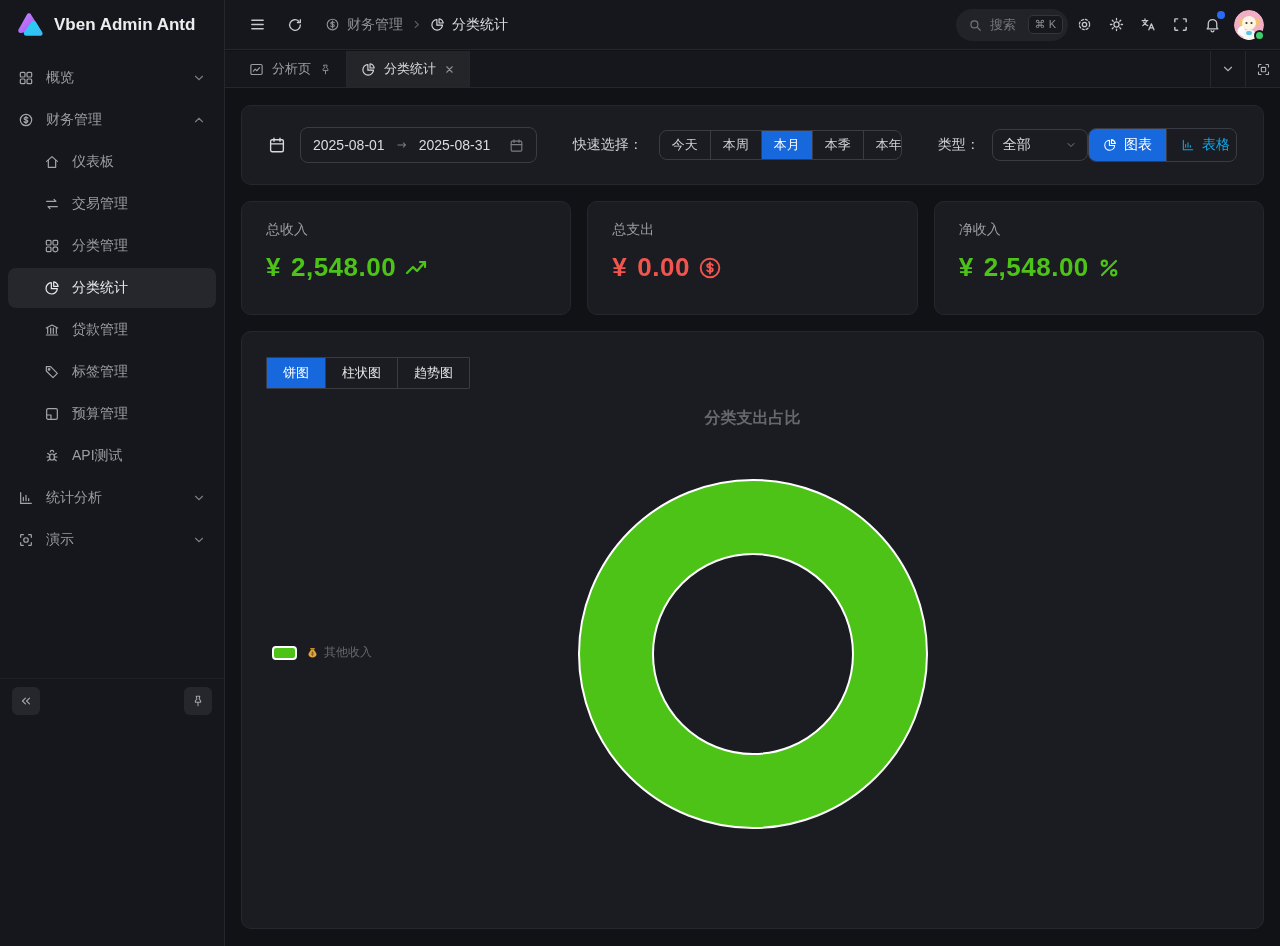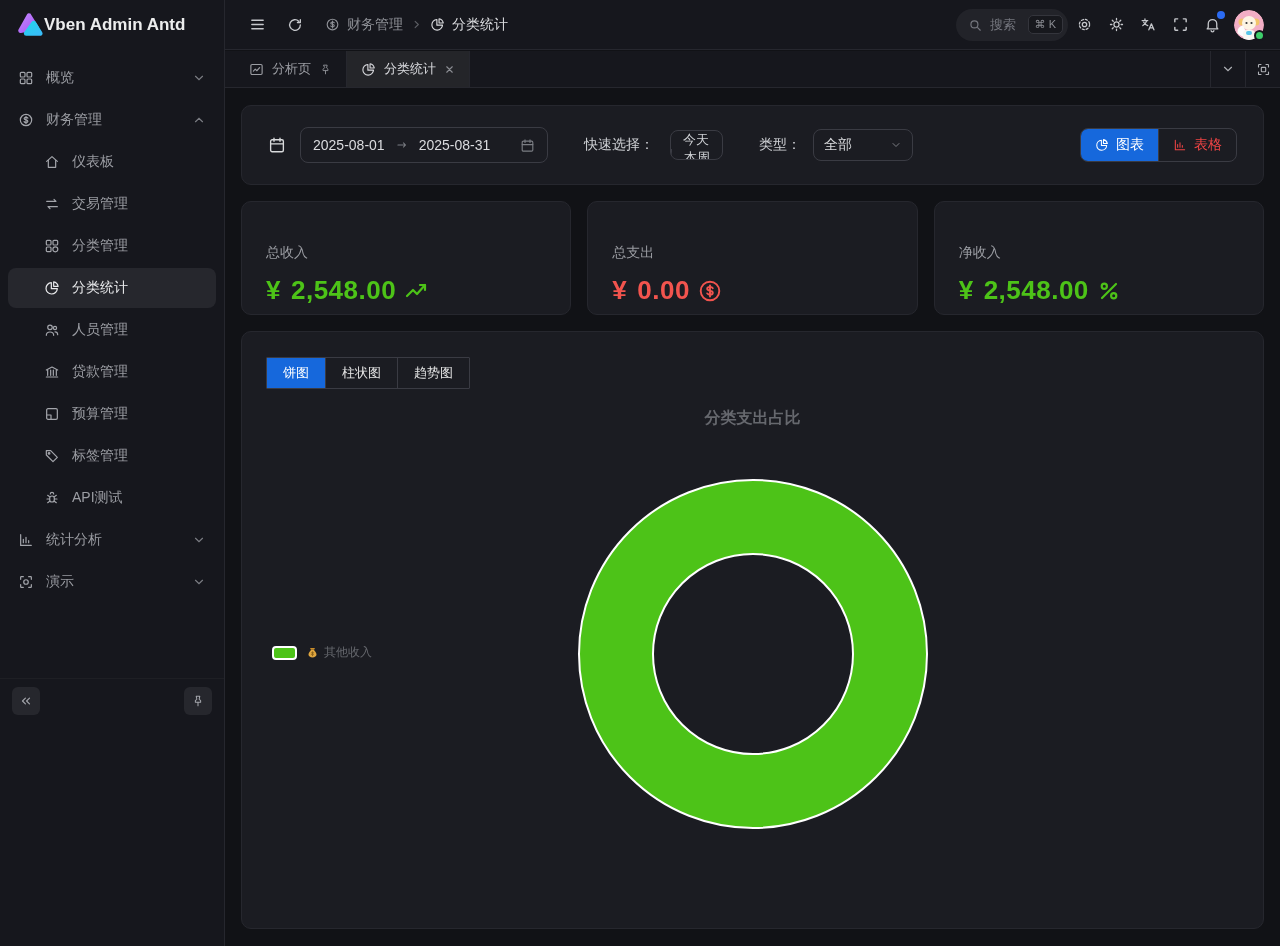--- a/index.html
+++ b/index.html
@@ -23,21 +23,21 @@
     font-family:"Liberation Sans","DejaVu Sans",sans-serif;
     color:var(--txt);
     overflow:hidden;
     position:relative;
   }
   svg{display:block;}
   .ic{flex:none;}
 
   
   .sidebar{position:absolute;left:0;top:0;width:225px;height:946px;background:var(--bg-panel);border-right:1px solid var(--border);}
-  .logo-row{height:50px;display:flex;align-items:center;padding:0 14px;}
+  .logo-row{height:50px;display:flex;align-items:center;gap:10px;padding:0 14px;}
   .logo-title{font-size:17px;font-weight:700;color:#eceded;white-space:nowrap;}
   .menu{padding-top:6px;}
   .mi{height:40px;margin:2px 8px;border-radius:8px;display:flex;align-items:center;gap:12px;padding:0 10px;color:var(--txt-mut);font-size:14px;cursor:pointer;}
   .mi .micon{color:#a3a5ab;}
   .mi.child{padding-left:36px;}
   .mi.active{background:var(--bg-hover);color:#e9eaec;}
   .mi.active .micon{color:#e9eaec;}
   .mi .chev{margin-left:auto;color:#7b7d83;}
   .sidebar-footer{position:absolute;top:678px;left:0;width:100%;border-top:1px solid #1e1f24;padding:8px 12px 0 12px;display:flex;justify-content:space-between;}
   .sq-btn{width:28px;height:28px;border-radius:6px;background:var(--bg-hover);color:#a3a5ab;display:flex;align-items:center;justify-content:center;cursor:pointer;}
@@ -71,33 +71,33 @@
   
   .content{position:absolute;left:225px;top:89px;width:1055px;height:706px;padding:16px;background:var(--bg-page);}
   .card{background:var(--bg-card);border:1px solid var(--border);border-radius:10px;}
 
   .filter-card{height:80px;display:flex;align-items:center;padding:0 26px;margin-bottom:16px;}
   .cal-lead{color:#d9dadc;margin-right:14px;}
   .range{height:36px;width:248px;border:1px solid var(--border-ctl);border-radius:8px;display:flex;align-items:center;padding:0 12px;gap:10px;font-size:14px;color:#dadbde;cursor:text;}
   .range .sep{color:#7b7d83;}
   .range .suffix{margin-left:auto;color:#7b7d83;}
   .flabel{color:#cfd1d5;font-size:14px;margin-left:36px;white-space:nowrap;}
-  .seg{display:flex;border:1px solid var(--border-ctl);border-radius:8px;overflow:hidden;height:30px;margin-left:16px;flex-direction:column;}
+  .seg{display:flex;border:1px solid var(--border-ctl);border-radius:8px;overflow:hidden;height:30px;margin-left:16px;}
   .seg-btn{padding:0 12px;display:flex;align-items:center;font-size:13px;color:#cfd1d5;border-left:1px solid var(--border-ctl);cursor:pointer;white-space:nowrap;}
   .seg-btn:first-child{border-left:none;}
   .seg-btn.active{background:var(--primary);color:#fff;}
   .select{height:32px;width:100px;border:1px solid var(--border-ctl);border-radius:8px;display:flex;align-items:center;justify-content:space-between;padding:0 10px;font-size:14px;color:#dadbde;margin-left:12px;cursor:pointer;}
   .select .chev{color:#7b7d83;}
   .viewtoggle{display:flex;border:1px solid var(--border-ctl);border-radius:8px;overflow:hidden;height:34px;margin-left:auto;}
-  .vt-btn{padding:0 14px;display:flex;gap:7px;align-items:center;font-size:14px;color:#ef4444;cursor:pointer;white-space:nowrap;}
+  .vt-btn{padding:0 14px;display:flex;gap:7px;align-items:center;font-size:14px;color:#0ea5e9;cursor:pointer;white-space:nowrap;}
   .vt-btn + .vt-btn{border-left:1px solid var(--border-ctl);}
   .vt-btn.active{background:var(--primary);color:#fff;}
 
   .stats{display:flex;gap:16px;margin-bottom:16px;}
-  .stat-card{flex:1;height:114px;padding:42px 24px;}
+  .stat-card{flex:1;height:114px;padding:19px 24px;}
   .stat-label{color:var(--txt-mut);font-size:14px;margin-bottom:13px;}
   .stat-value{font-size:26px;font-weight:700;display:flex;align-items:center;gap:8px;letter-spacing:.5px;}
   .stat-value.green{color:var(--green);}
   .stat-value.red{color:var(--red);}
   .stat-value .cur{margin-right:2px;}
 
   .chart-card{position:relative;height:598px;}
   .chart-tabs{position:absolute;top:25px;left:24px;display:flex;border:1px solid var(--border-ctl);border-radius:1px;overflow:hidden;height:32px;}
   .ct-btn{padding:0 16px;display:flex;align-items:center;font-size:13px;color:#e5e5e5;border-left:1px solid var(--border-ctl);cursor:pointer;white-space:nowrap;}
   .ct-btn:first-child{border-left:none;}
@@ -199,60 +199,49 @@
     <div class="mi child active">
       <span class="micon">
         <svg width="16" height="16" viewBox="0 0 24 24" fill="none" stroke="currentColor" stroke-width="1.8" stroke-linejoin="round">
             <path d="M11 4a8.5 8.5 0 1 0 9 9h-9z"></path>
             <path d="M14.5 2.8a8.5 8.5 0 0 1 6.7 6.7h-6.7z"></path>
           </svg>
       </span>
       <span>分类统计</span>
     </div>
 
-    <div class="mi child">
-      <span class="micon">
-        <svg width="16" height="16" viewBox="0 0 24 24" fill="none" stroke="currentColor" stroke-width="1.8" stroke-linecap="round">
-            <circle cx="9" cy="8" r="3.4"></circle>
-            <path d="M3.5 20c0-3 2.5-5 5.5-5s5.5 2 5.5 5"></path>
-            <circle cx="16.5" cy="9" r="2.4"></circle>
-            <path d="M16.5 14.8c2.3 0 4 1.7 4 4.2"></path>
-          </svg>
-      </span>
-      <span>人员管理</span>
-    </div>
 
     <div class="mi child">
       <span class="micon">
         <svg width="16" height="16" viewBox="0 0 24 24" fill="none" stroke="currentColor" stroke-width="1.8" stroke-linecap="round" stroke-linejoin="round">
             <path d="M3.5 9L12 4.5 20.5 9"></path>
             <path d="M5.5 9v8M10 9v8M14 9v8M18.5 9v8M3.5 19.5h17"></path>
           </svg>
       </span>
       <span>贷款管理</span>
     </div>
 
     <div class="mi child">
       <span class="micon">
         <svg width="16" height="16" viewBox="0 0 24 24" fill="none" stroke="currentColor" stroke-width="1.8" stroke-linejoin="round">
+            <path d="M3.5 10.5V4h6.5l10 10-6.5 6.5z"></path>
+            <circle cx="7.6" cy="8.1" r="1.2"></circle>
+          </svg>
+      </span>
+      <span>标签管理</span>
+    </div>
+
+    <div class="mi child">
+      <span class="micon">
+        <svg width="16" height="16" viewBox="0 0 24 24" fill="none" stroke="currentColor" stroke-width="1.8" stroke-linejoin="round">
             <rect x="4" y="4" width="16" height="16" rx="2"></rect>
             <path d="M4 13.5h6.5V20"></path>
           </svg>
       </span>
       <span>预算管理</span>
-    </div>
-
-    <div class="mi child">
-      <span class="micon">
-        <svg width="16" height="16" viewBox="0 0 24 24" fill="none" stroke="currentColor" stroke-width="1.8" stroke-linejoin="round">
-            <path d="M3.5 10.5V4h6.5l10 10-6.5 6.5z"></path>
-            <circle cx="7.6" cy="8.1" r="1.2"></circle>
-          </svg>
-      </span>
-      <span>标签管理</span>
     </div>
 
     <div class="mi child">
       <span class="micon">
         <svg width="16" height="16" viewBox="0 0 24 24" fill="none" stroke="currentColor" stroke-width="1.8" stroke-linecap="round">
             <rect x="8.5" y="9" width="7" height="9" rx="3.5"></rect>
             <path d="M9.5 6a2.5 2.5 0 0 1 5 0M4.5 13.5h4M15.5 13.5h4M5.5 8l3 2M18.5 8l-3 2M5.5 19l3-2.2M18.5 19l-3-2.2"></path>
           </svg>
       </span>
       <span>API测试</span>

